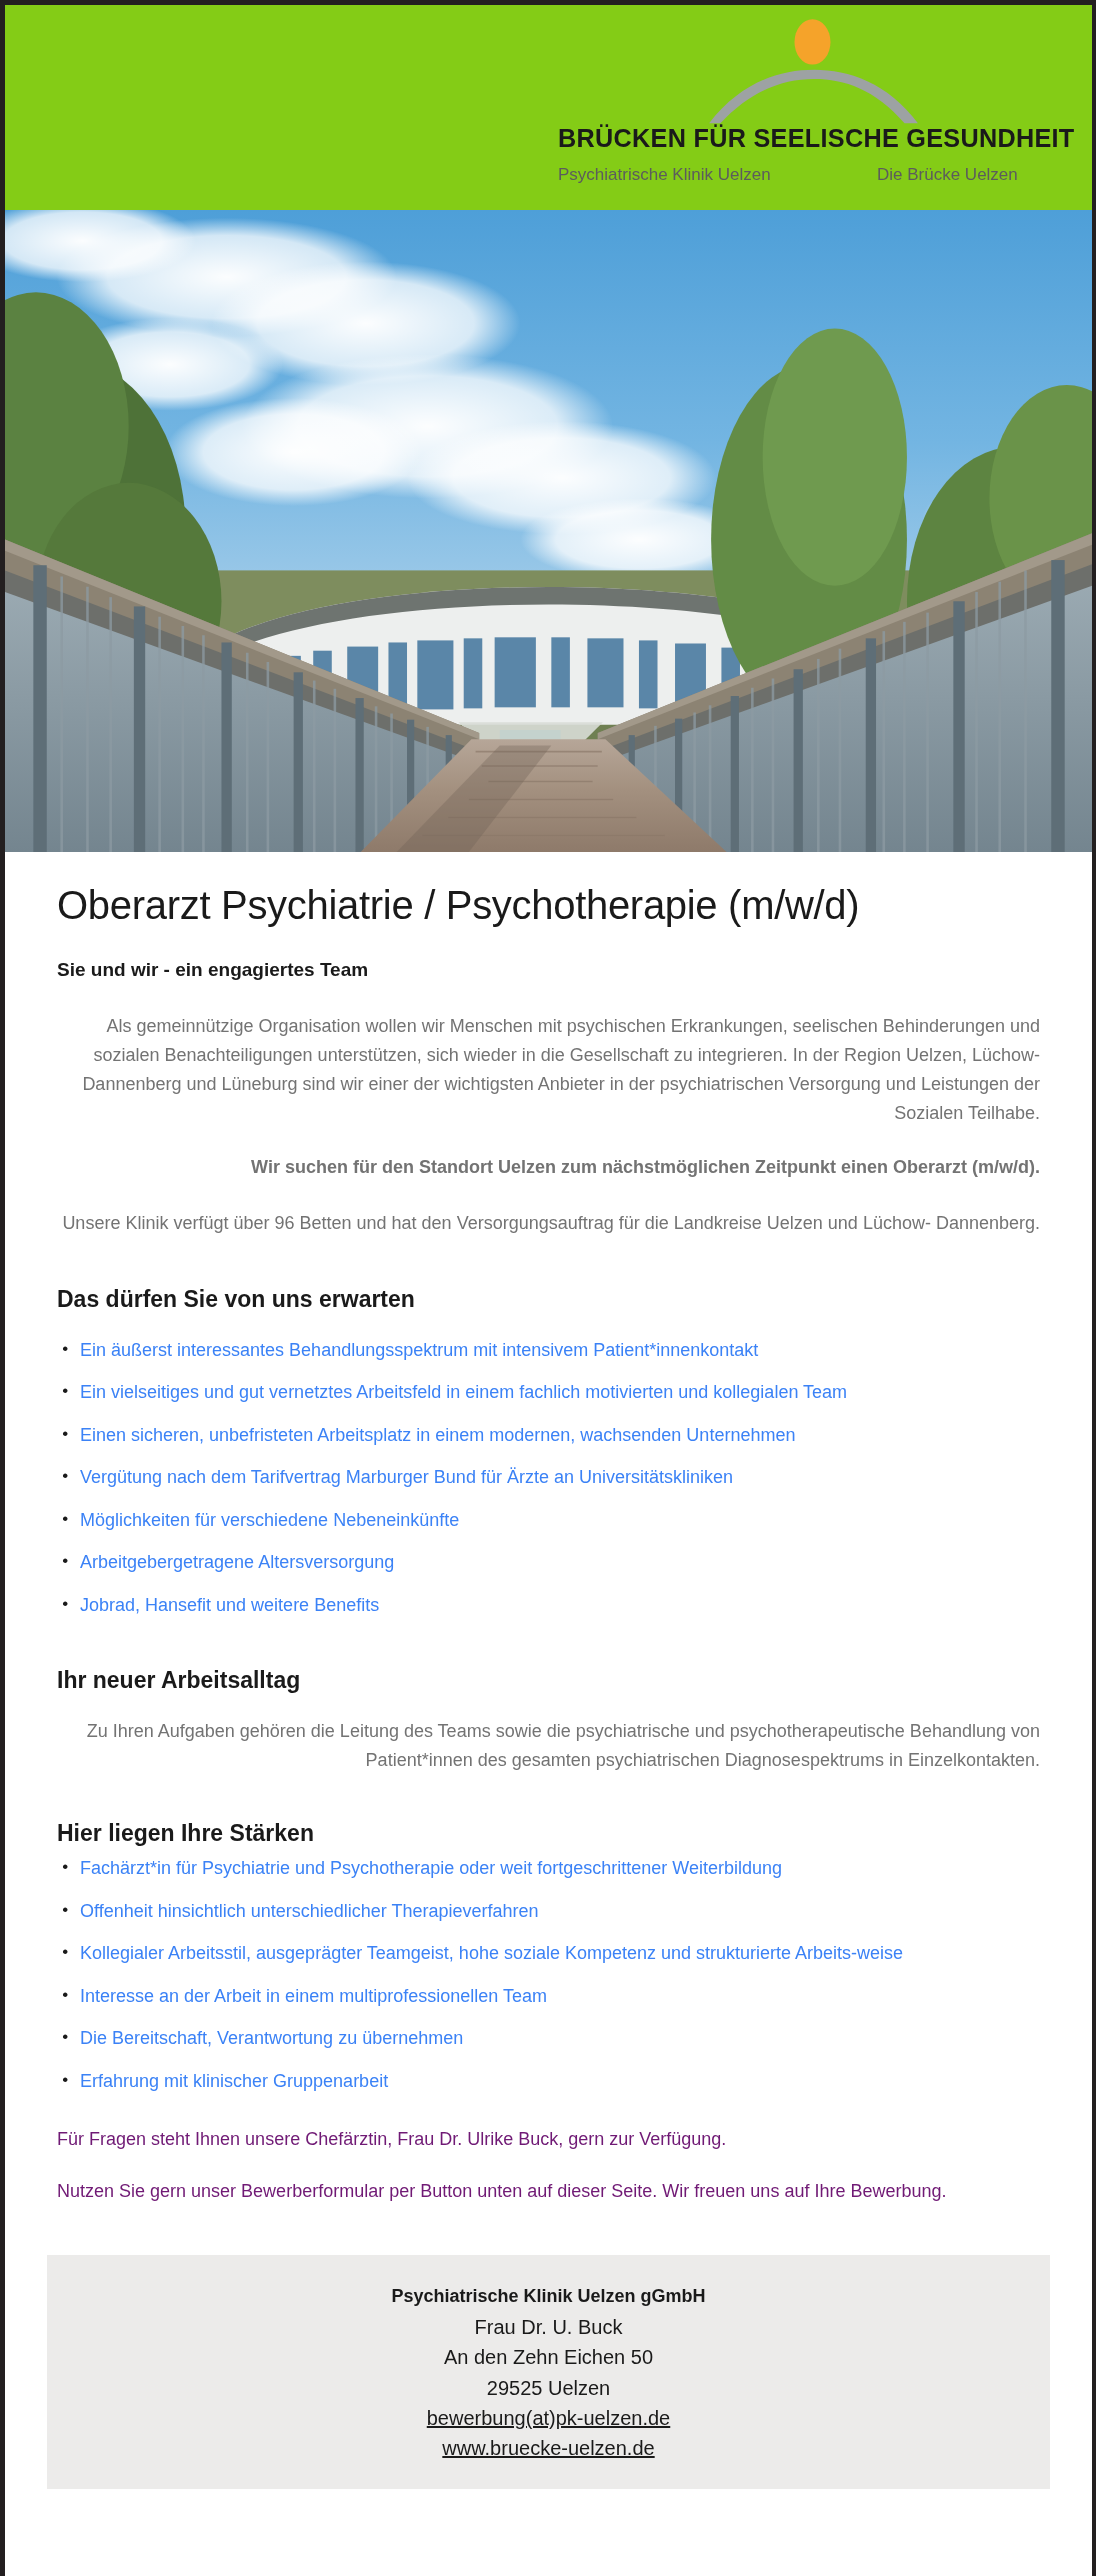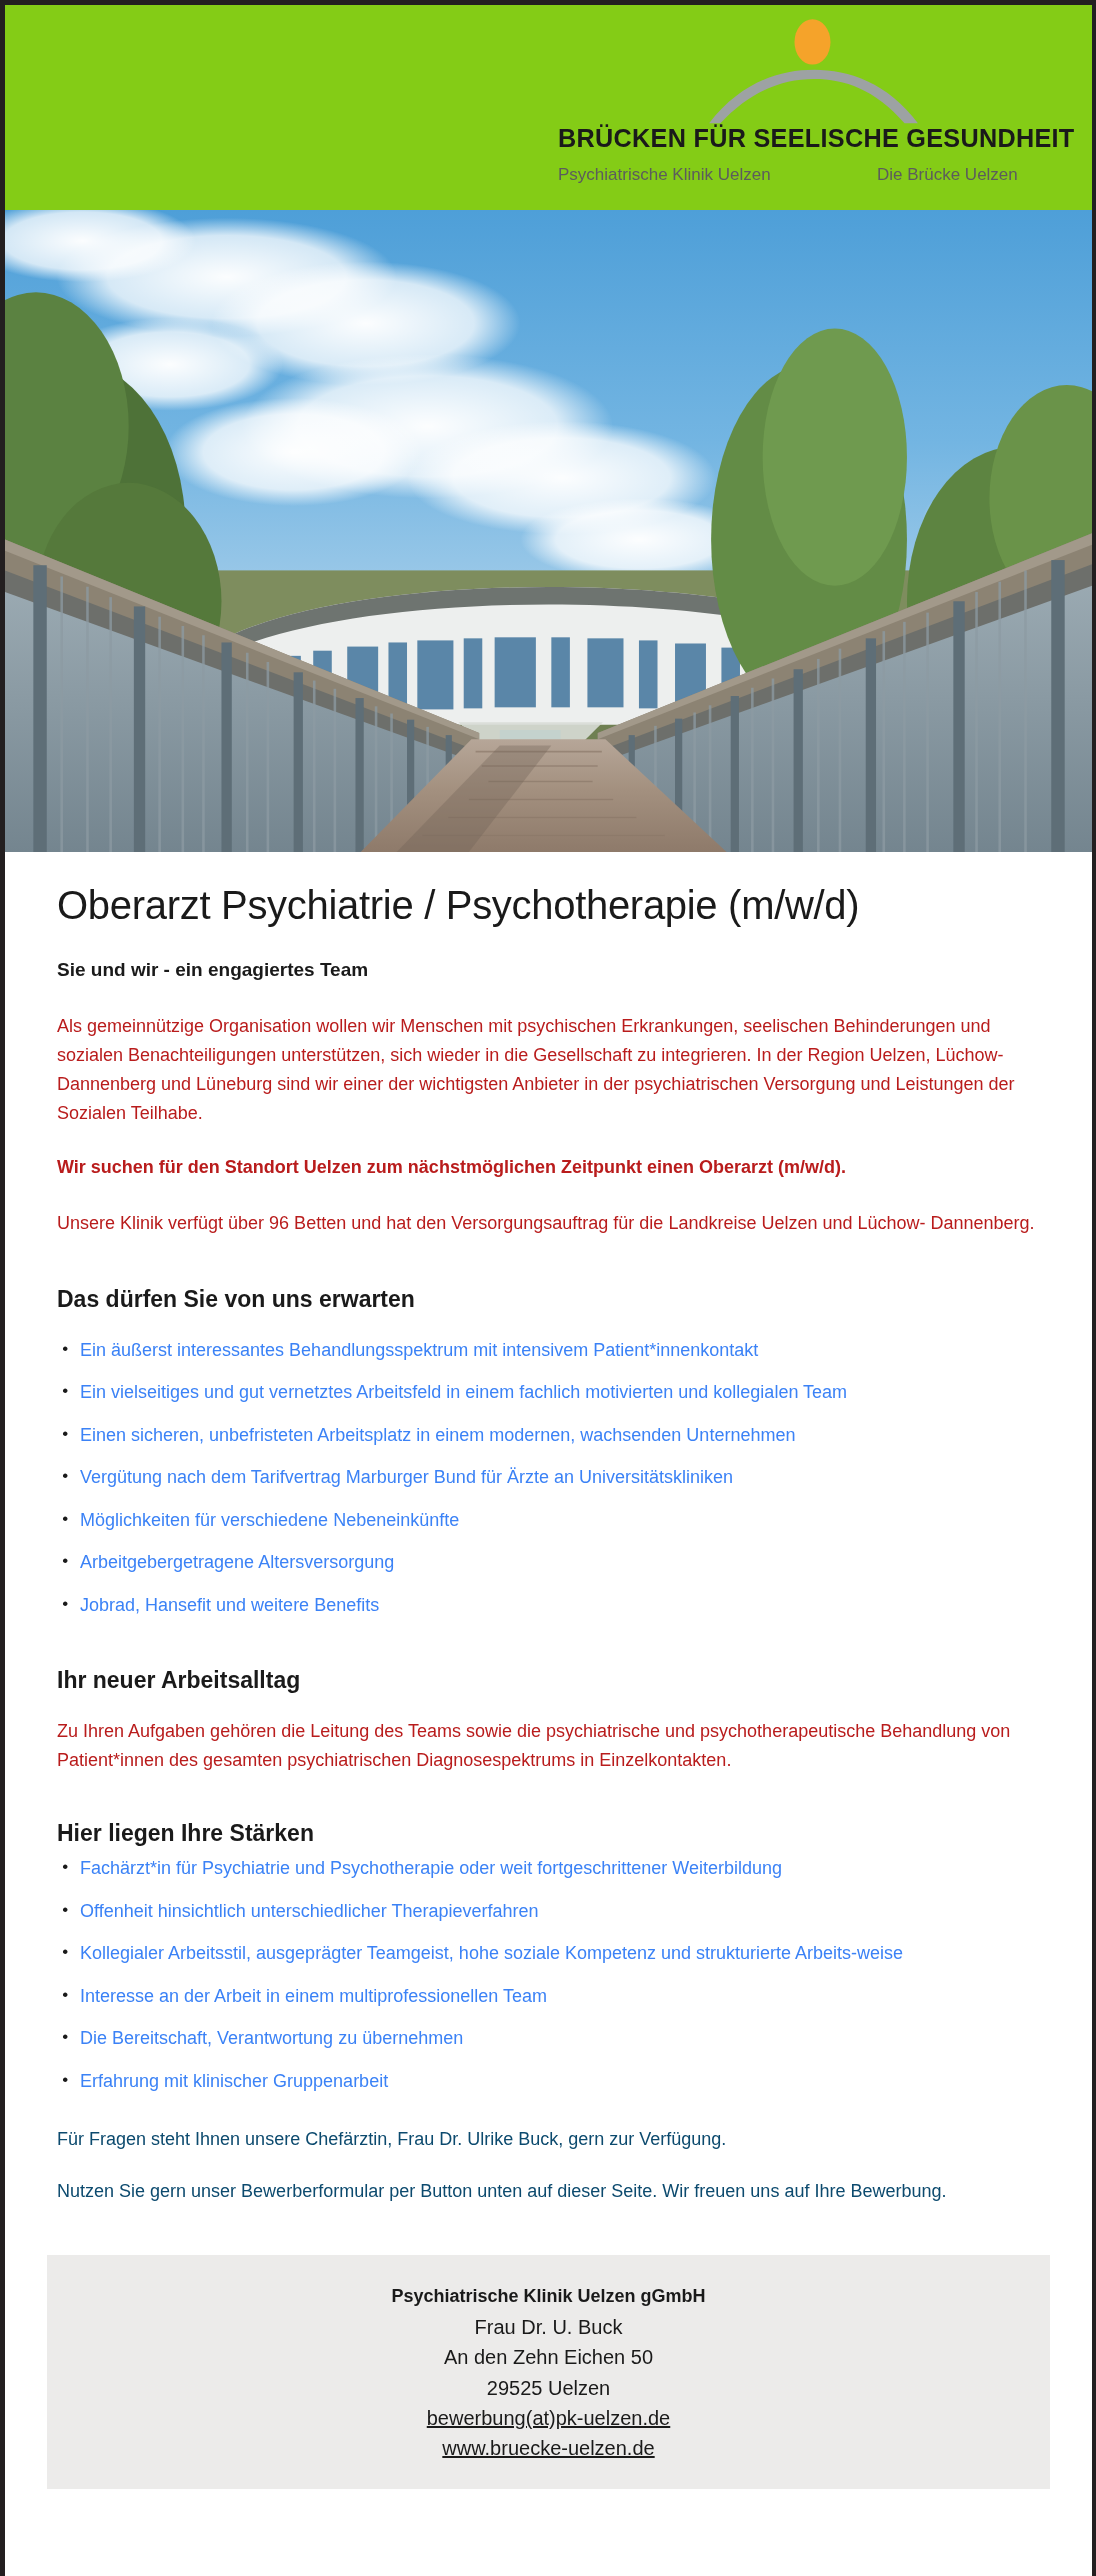--- a/index.html
+++ b/index.html
@@ -89,22 +89,23 @@
   .lead{
     font-size:19px;
     font-weight:bold;
     color:#1a1a1a;
     margin:0 0 29px 0;
     line-height:1.35;
   }
   p.body{
     font-size:18px;
     line-height:1.62;
-    color:#b91c1c;
+    color:#737373;
     margin:0 0 25px 0;
+    text-align:right;
   }
   p.body.bold{font-weight:bold;margin-bottom:26px;}
   h2.section{
     font-size:23px;
     font-weight:bold;
     color:#1a1a1a;
     margin:47px 0 23px 0;
     line-height:1.25;
   }
   h2.section.tight{margin-top:43px;margin-bottom:8px;}
@@ -126,21 +127,21 @@
     position:absolute;
     left:5.2px;
     top:-1px;
     font-size:17px;
     color:#1a1a1a;
   }
   .closing{margin-top:30px;}
   .closing p{
     font-size:18px;
     line-height:1.6;
-    color:#0c4a6e;
+    color:#701a75;
     margin:0 0 23px 0;
   }
 
   
   .footer-wrap{
     padding:27px 42px 49px 42px;
   }
   .contact-box{
     background:#ecebea;
     padding:28px 20.6px 25px 20.6px;

